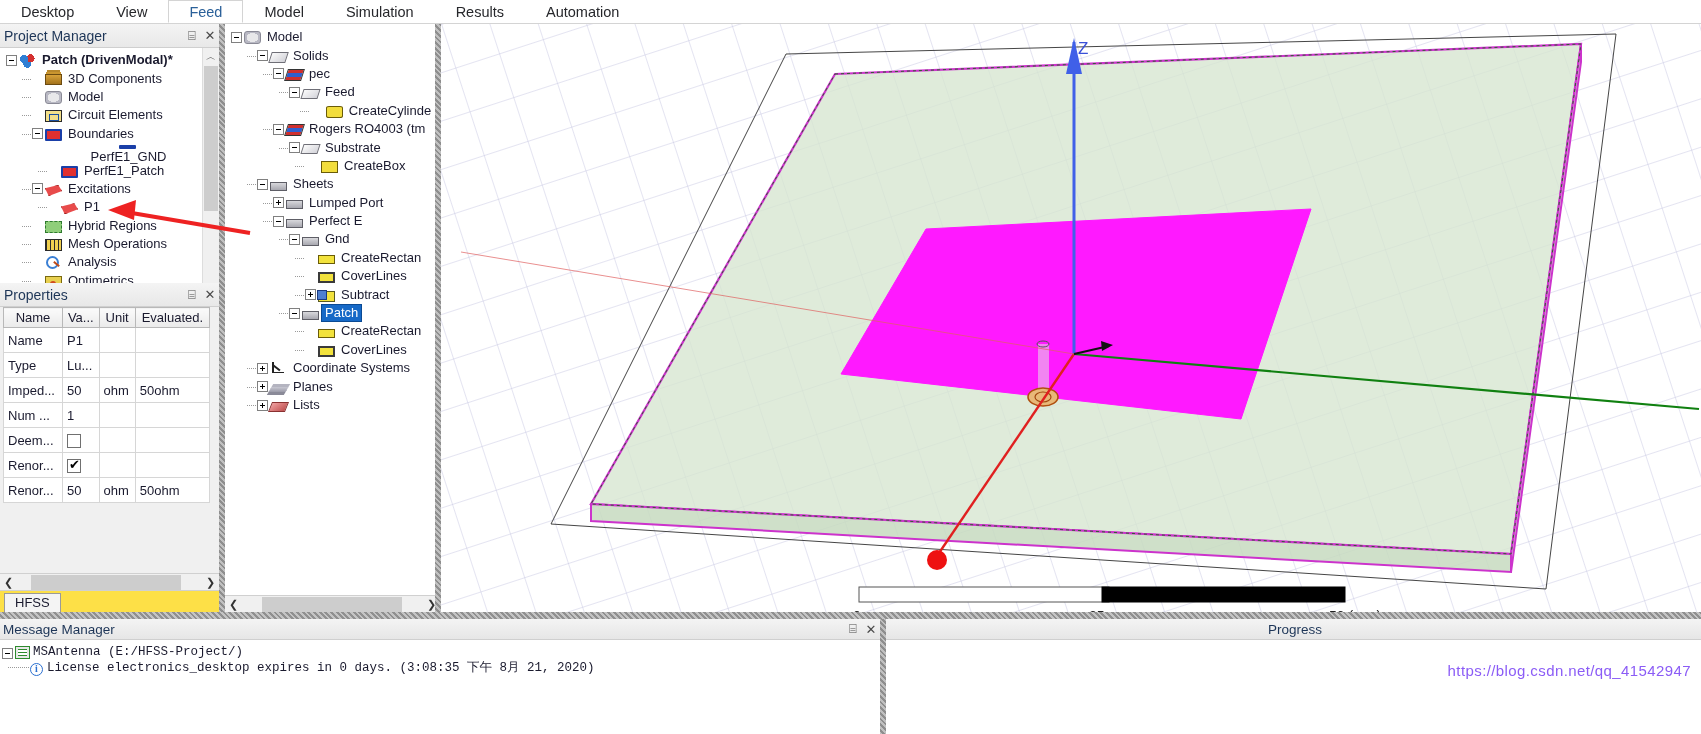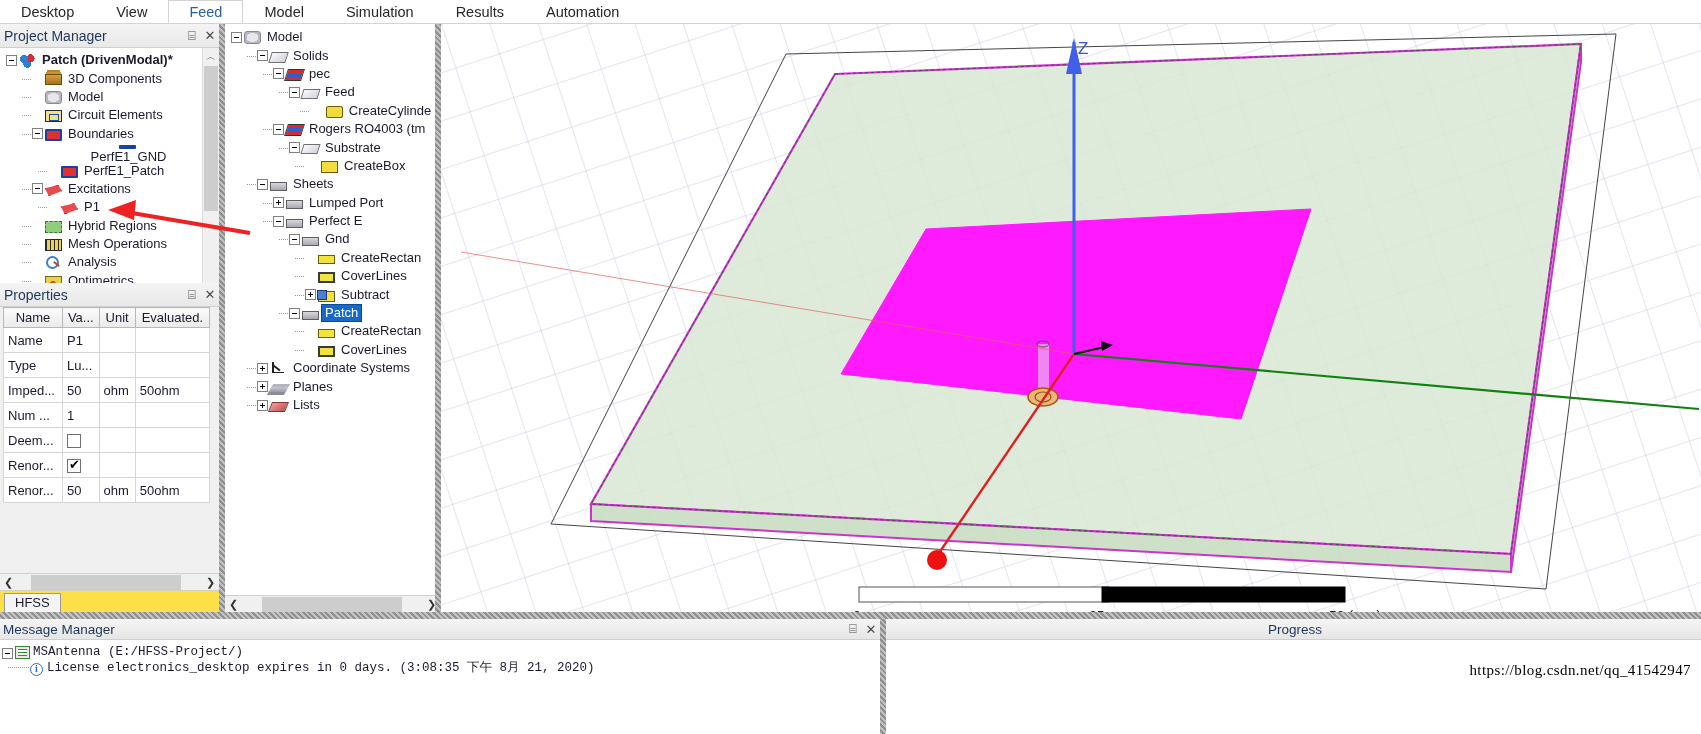--- a/index.html
+++ b/index.html
@@ -250,22 +250,22 @@
   .ic-msgproj::after { content:""; position:absolute; left:2px; top:2px; width:9px; height:7px;
       background: repeating-linear-gradient(to bottom,#2e8b2e 0 1px,#fff 1px 3px); }
   .ic-info {
     width: 13px; height: 13px; border: 1.5px solid #2a6fd0; border-radius: 50%;
     color: #2a6fd0; font-size: 10px; line-height: 10px; text-align: center;
     margin-right: 4px; font-family: "Liberation Serif", serif; font-weight: bold;
   }
   .prog-body { background: #fff; height: 94px; position: relative; }
   .watermark {
     position: absolute; right: 10px; top: 22px;
-    font-size: 15px; color: #000000; letter-spacing: .4px;
-    font-family: Liberation Serif, serif; pointer-events: none;
+    font-size: 15px; color: #8b5cf6; letter-spacing: .4px;
+    font-family: Liberation Sans, sans-serif; pointer-events: none;
   }
   .arrow-annot { position: absolute; left: 0; top: 0; pointer-events: none; }
 </style>
 </head>
 <body>
 
 <div id="app">
 
   <div class="ribbon" id="ribbon">
       <div class="ribbon-tab">Desktop</div>

